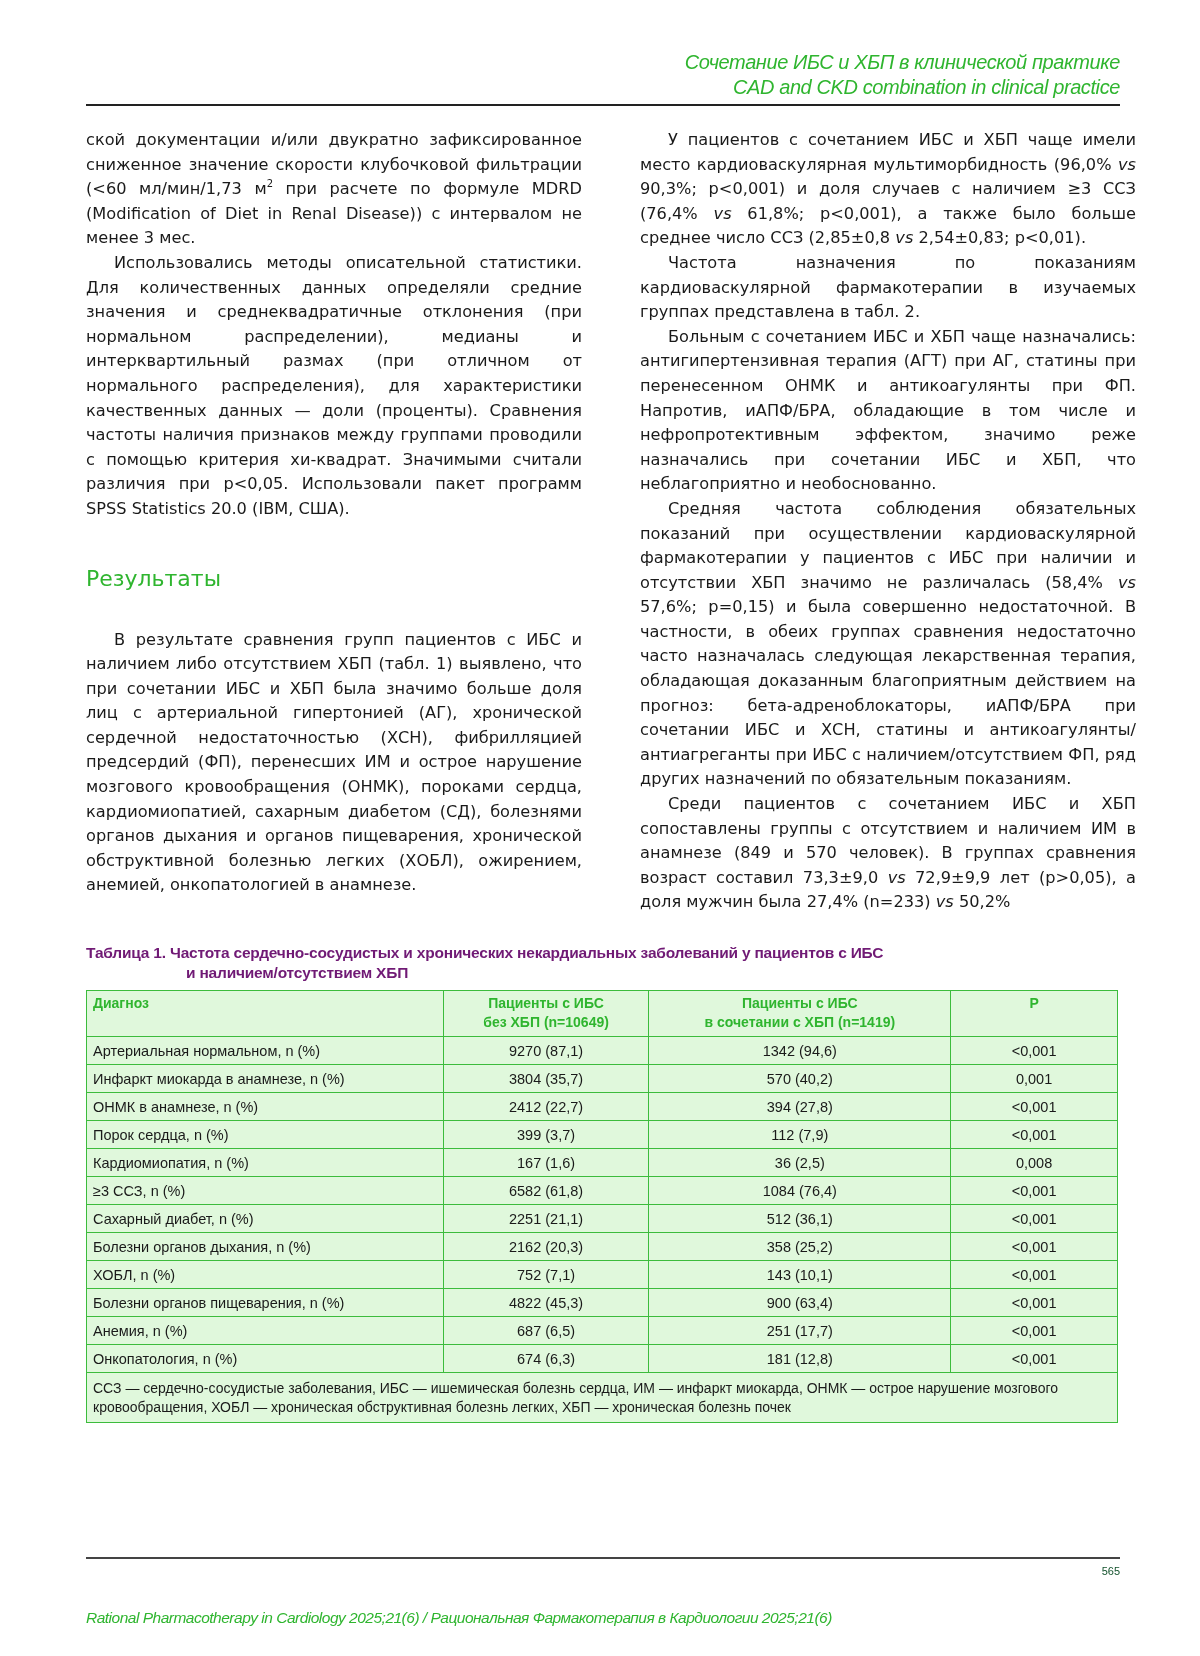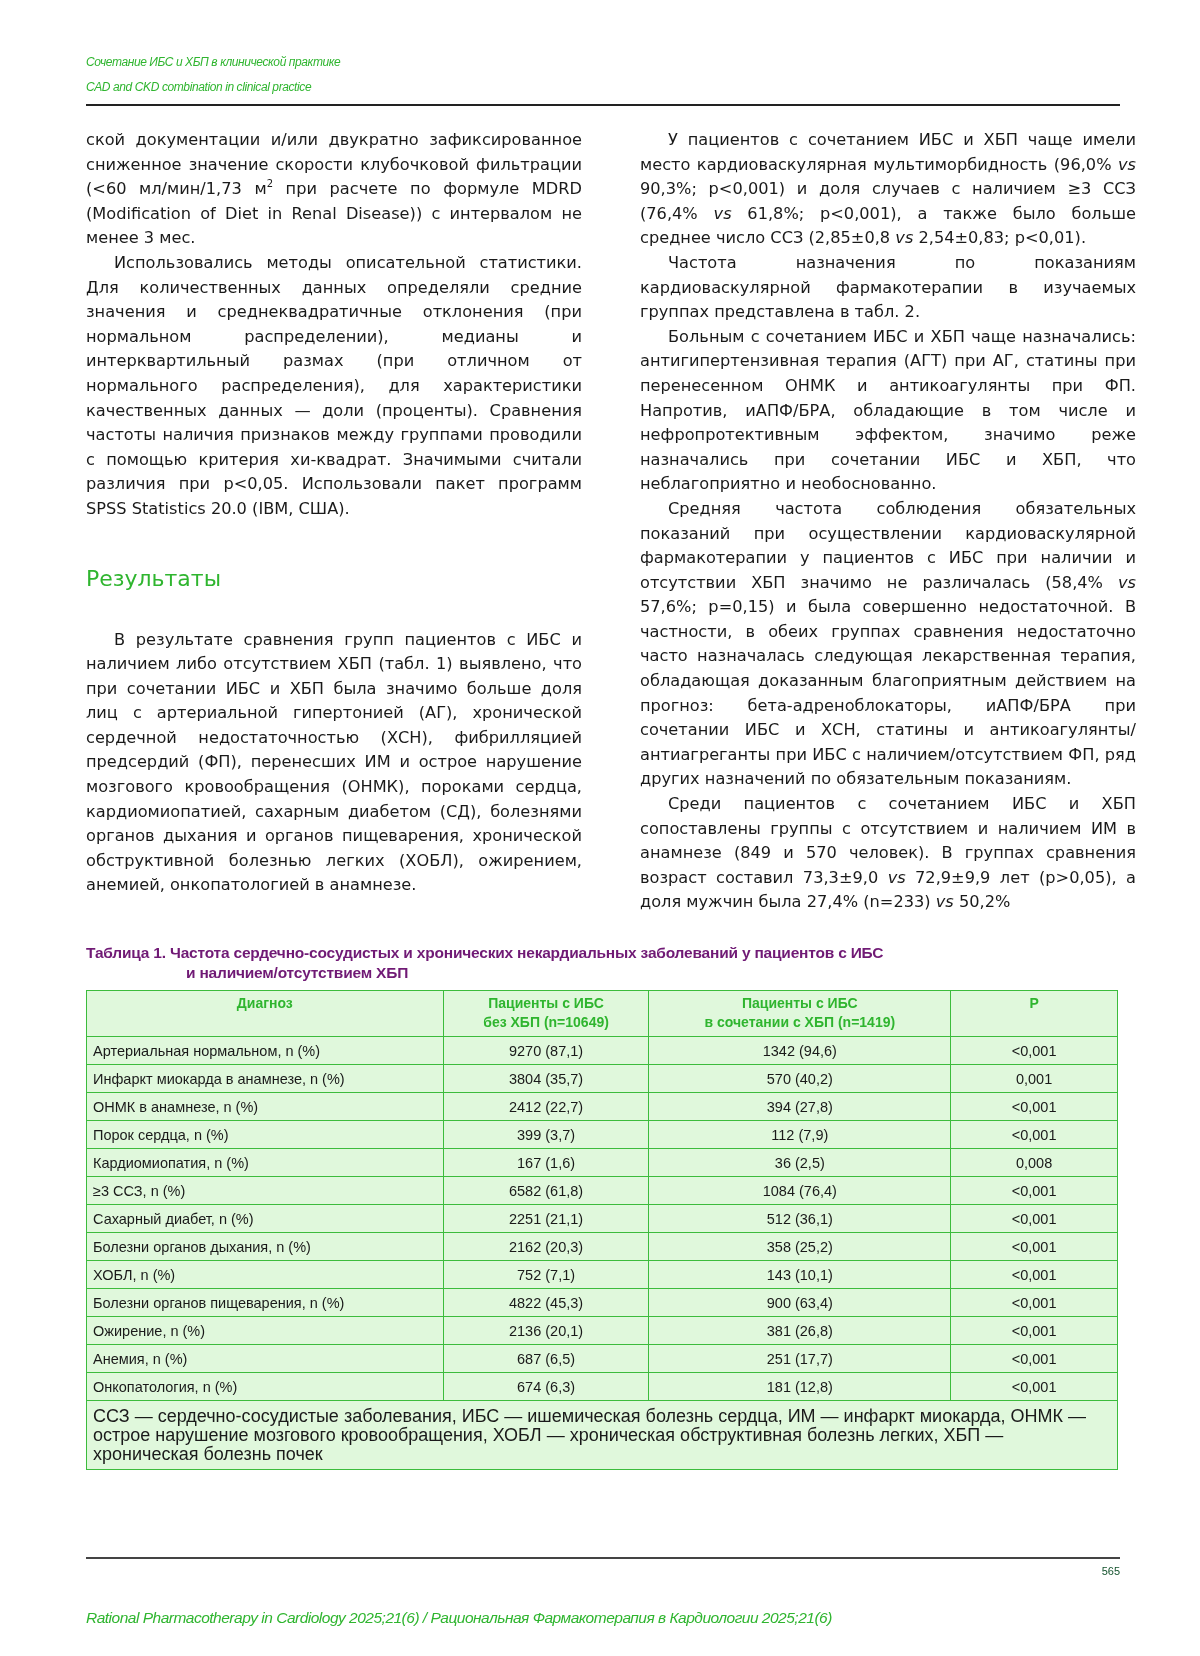--- a/index.html
+++ b/index.html
@@ -1,35 +1,35 @@
 <!DOCTYPE html>
 <html><head>
 <meta charset="utf-8">
 <style>
   html, body { margin: 0; padding: 0; background: #ffffff; }
   body { width: 1200px; height: 1656px; position: relative; font-family: "DejaVu Sans", "Liberation Sans", sans-serif; color: #1a1a1a; overflow: hidden; }
-  .running-head { position: absolute; left: 86px; top: 50px; width: 1034px; text-align: left; color: #2fb52f; font-family: "Liberation Sans", sans-serif; font-style: italic; font-size: 12px; line-height: 25px; letter-spacing: -0.4px; }
+  .running-head { position: absolute; left: 86px; top: 50px; width: 1034px; text-align: right; color: #2fb52f; font-family: "Liberation Sans", sans-serif; font-style: italic; font-size: 20px; line-height: 25px; letter-spacing: -0.4px; }
   .top-rule { position: absolute; left: 86px; top: 104px; width: 1034px; height: 2px; background: #222; }
   .col { position: absolute; top: 128px; width: 496px; font-size: 16.2px; line-height: 24.6px; text-align: justify; }
   .col-left { left: 86px; }
   .col-right { left: 620px; margin-left: 20px; }
   .col p { margin: 0; text-indent: 0; hyphens: manual; }
   .col p.ind { text-indent: 28px; }
   .col p.noind { text-indent: 0; }
   .col .heading { color: #2fb52f; font-size: 22px; line-height: 30px; margin: 42px 0 34px 0; font-weight: normal; }
   .col i { font-style: italic; }
   sup { font-size: 10px; line-height: 0; position: relative; top: -1px; }
   .caption { position: absolute; left: 86px; top: 943px; width: 1000px; color: #701a75; font-family: "Liberation Sans", sans-serif; font-size: 15.5px; line-height: 20px; font-weight: bold; letter-spacing: -0.2px; }
   .caption .l2 { padding-left: 100px; display: block; }
   table.t1 { position: absolute; left: 86px; top: 990px; width: 1032px; border-collapse: collapse; background: #e0f8dc; font-family: "Liberation Sans", sans-serif; font-size: 14.5px; }
   table.t1 td, table.t1 th { border: 1.5px solid #3cbc3c; padding: 0 6px; height: 27px; }
   table.t1 th { color: #2fb52f; font-weight: bold; font-size: 14px; vertical-align: top; line-height: 19px; padding-top: 3px; height: 42px; }
-  table.t1 th.h-diag { text-align: center; margin-top: 24px; }
+  table.t1 th.h-diag { text-align: left; margin-top: 24px; }
   table.t1 td.c { text-align: center; }
-  table.t1 td.note { font-size: 18px; line-height: 19px; padding: 6px 18px 5px 6px; height: auto; }
+  table.t1 td.note { font-size: 14px; line-height: 19px; padding: 6px 18px 5px 6px; height: auto; }
   .bottom-rule { position: absolute; left: 86px; top: 1557px; width: 1034px; height: 2px; background: #444; }
   .footer-left { position: absolute; left: 86px; top: 1609px; color: #2fb52f; font-family: "Liberation Sans", sans-serif; font-style: italic; font-size: 15.5px; letter-spacing: -0.5px; }
   .footer-page { position: absolute; right: 80px; top: 1565px; color: #14532d; font-family: "Liberation Sans", sans-serif; font-size: 11px; }
 </style>
 </head>
 <body>
 
 <div class="running-head">
   <div>Сочетание ИБС и ХБП в клинической практике</div>
   <div>CAD and CKD combination in clinical practice</div>
@@ -126,26 +126,20 @@
         <td class="c">143 (10,1)</td>
         <td class="c">&lt;0,001</td>
       </tr>
       <tr>
         <td>Болезни органов пищеварения, n (%)</td>
         <td class="c">4822 (45,3)</td>
         <td class="c">900 (63,4)</td>
         <td class="c">&lt;0,001</td>
       </tr>
       <tr>
-        <td>Ожирение, n (%)</td>
-        <td class="c">2136 (20,1)</td>
-        <td class="c">381 (26,8)</td>
-        <td class="c">&lt;0,001</td>
-      </tr>
-      <tr>
         <td>Анемия, n (%)</td>
         <td class="c">687 (6,5)</td>
         <td class="c">251 (17,7)</td>
         <td class="c">&lt;0,001</td>
       </tr>
       <tr>
         <td>Онкопатология, n (%)</td>
         <td class="c">674 (6,3)</td>
         <td class="c">181 (12,8)</td>
         <td class="c">&lt;0,001</td>

